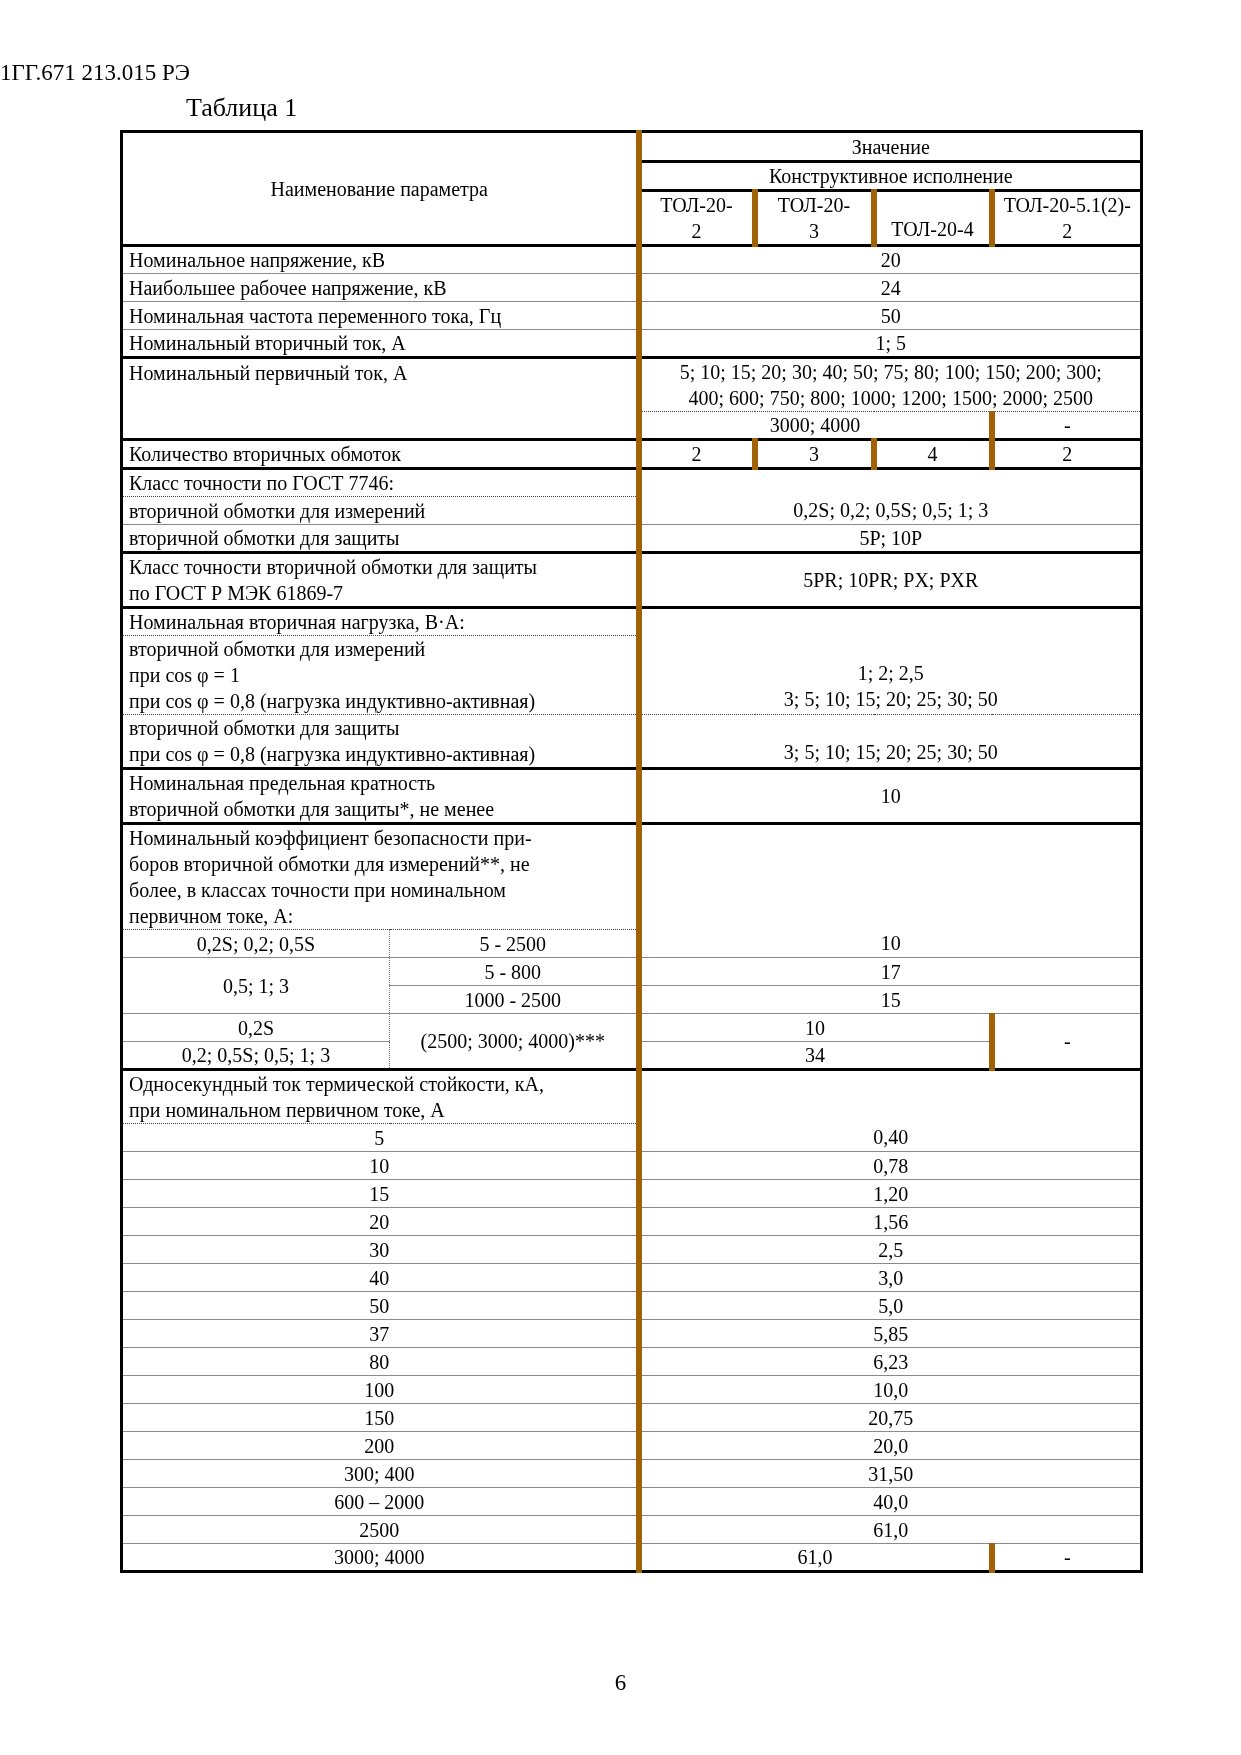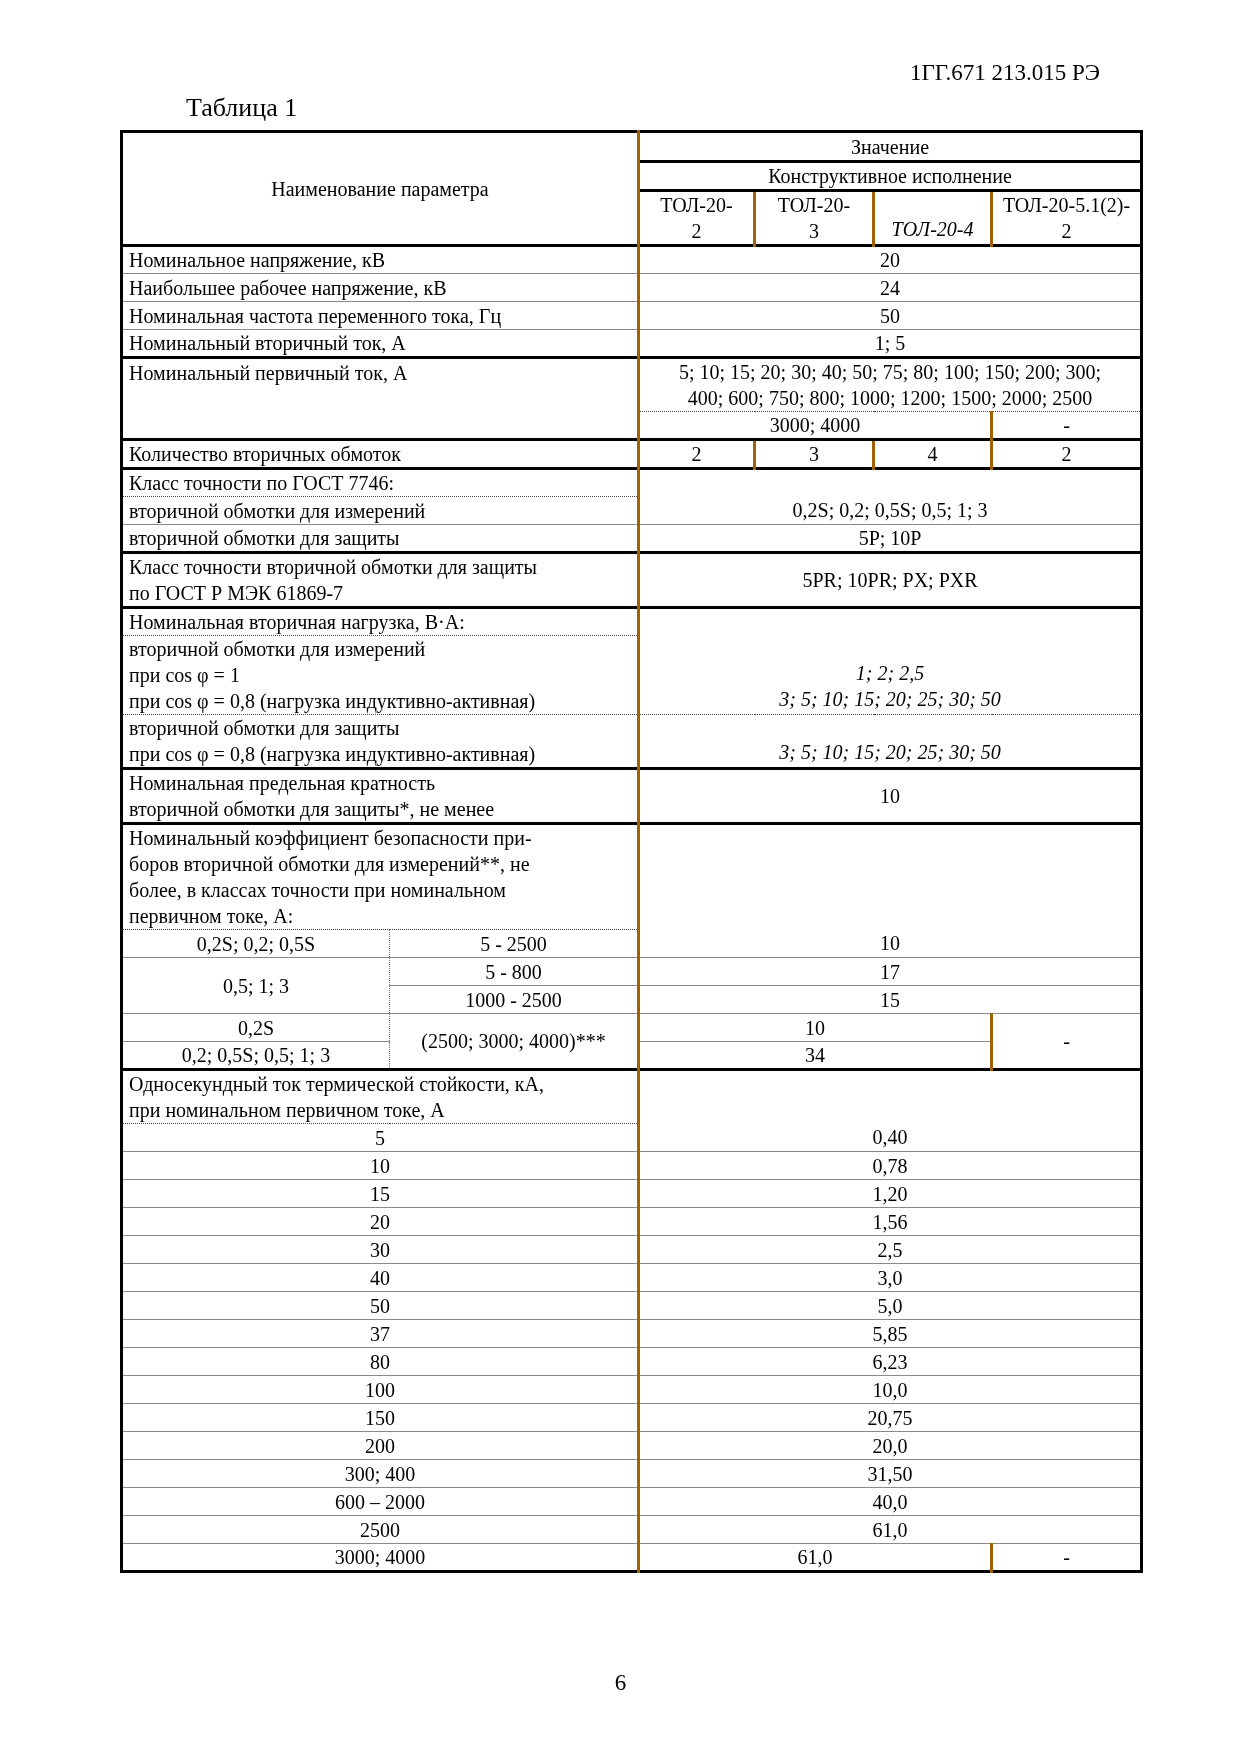--- a/index.html
+++ b/index.html
@@ -1,34 +1,34 @@
 <!DOCTYPE html>
 <html><head>
 <meta charset="utf-8">
 <style>
   * { margin:0; padding:0; box-sizing:border-box; }
   html,body { background:#ffffff; }
   body { width:1241px; height:1755px; font-family:"Liberation Serif", serif; color:#000; }
   .page { position:relative; width:1241px; height:1755px; overflow:hidden; background:#fff; }
-  .doc-code { position:absolute; top:60px; left:0; width:1100px; text-align:right; font-size:23px; }
+  .doc-code { position:absolute; top:60px; left:0; width:1100px; font-size:23px; }
   .caption  { position:absolute; top:93px; left:186px; font-size:26px; }
   table.params {
     position:absolute; top:130px; left:120px; width:1020px;
     border-collapse:collapse; table-layout:fixed;
     border:3px solid #000; font-size:20px; line-height:26px;
   }
   td { padding:0 6px; height:28px; vertical-align:middle; overflow:hidden; }
   .l { text-align:left;margin-top:48px; }
   .c { text-align:center; }
   .vt { vertical-align:top; padding-top:1px; }
-  .vb { vertical-align:bottom; padding-bottom:2px;font-style:italic; }
+  .vb { vertical-align:bottom; padding-bottom:2px; }
   .bt-k { border-top:3px solid #000; }
   .bt-n { border-top:1px solid #8a8a8a; }
   .bt-d { border-top:1px dotted #444; }
-  .bl-k { border-left:3px solid #a16207; }
+  .bl-k { border-left:6px solid #a16207; }
   .bl-d { border-left:1px dotted #777; }
   .page-num { position:absolute; top:1670px; left:0; width:100%; text-align:center; font-size:23px; }
 </style>
 </head>
 <body>
 
 <div class="page">
 
   <div class="doc-code">1ГГ.671 213.015 РЭ</div>
   <div class="caption">Таблица 1</div>

